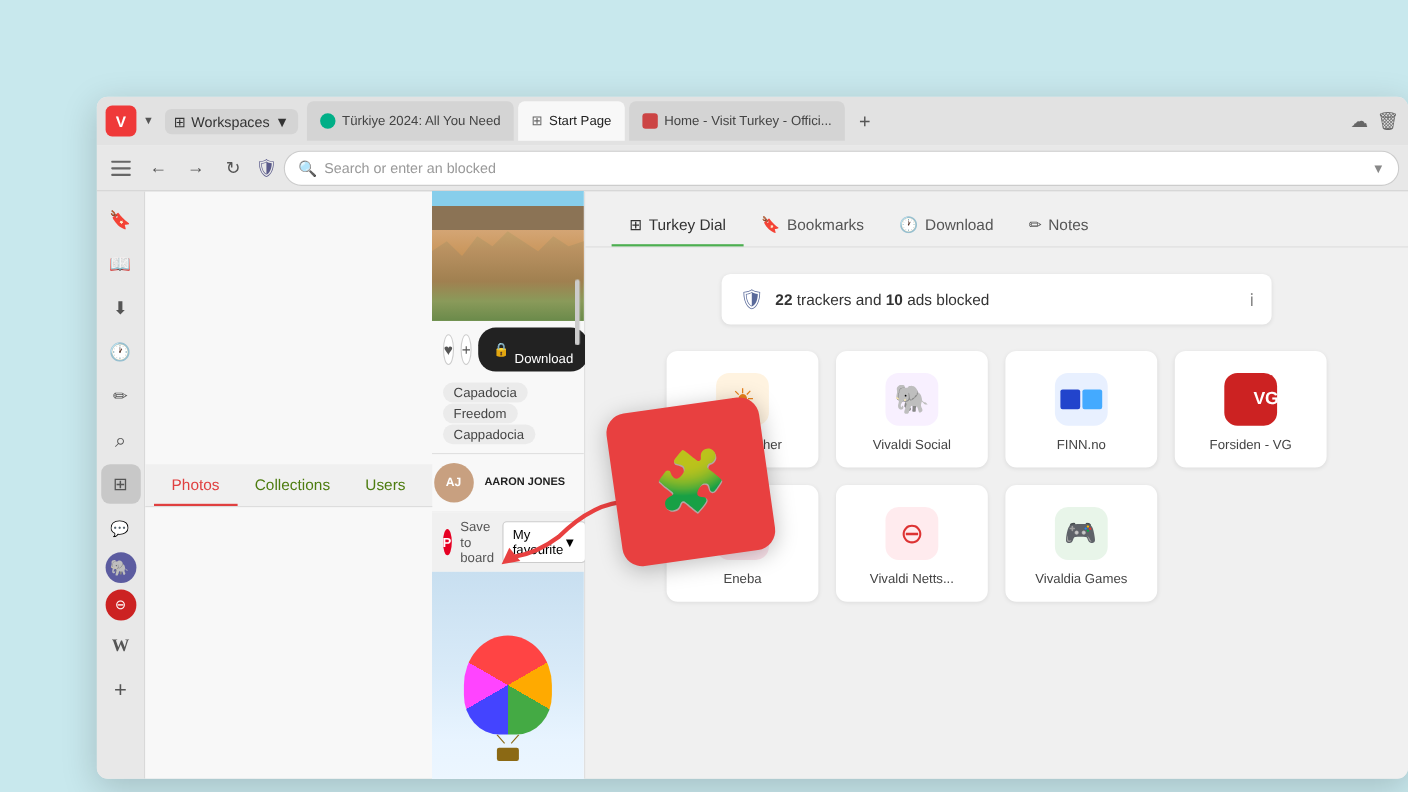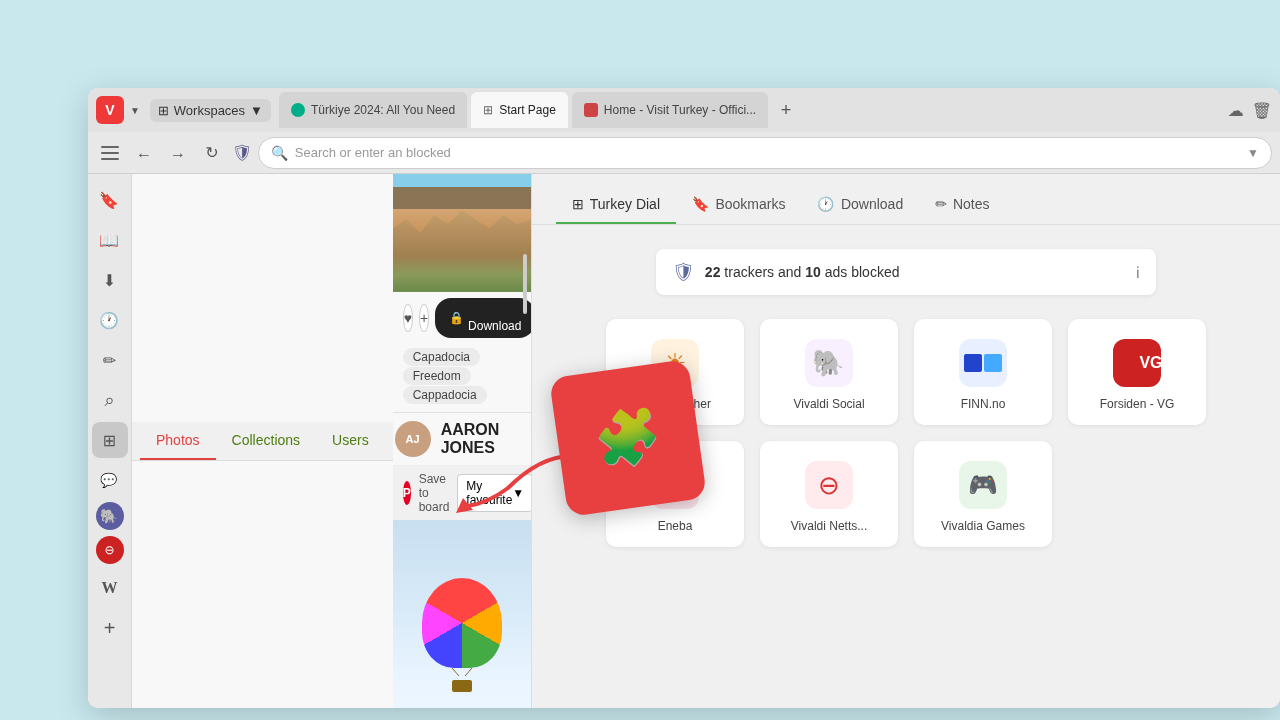--- a/index.html
+++ b/index.html
@@ -396,21 +396,21 @@
       display: flex;
       align-items: center;
       justify-content: center;
       font-size: 12px;
       color: white;
       font-weight: bold;
       flex-shrink: 0;
     }
 
     .user-name {
-      font-size: 16px;
+      font-size: 10px;
       font-weight: 600;
       color: #222;
     }
 
     
     .save-board {
       display: flex;
       align-items: center;
       gap: 8px;
       padding: 6px 10px;

